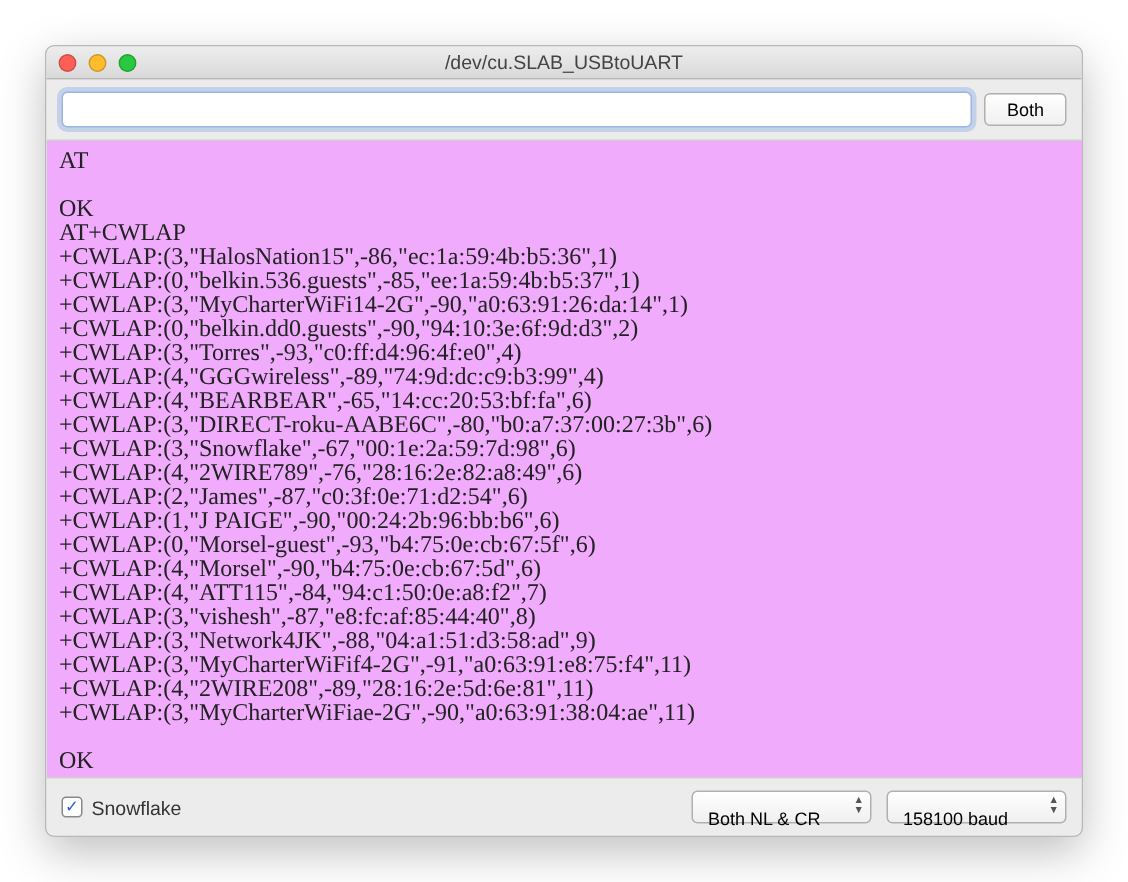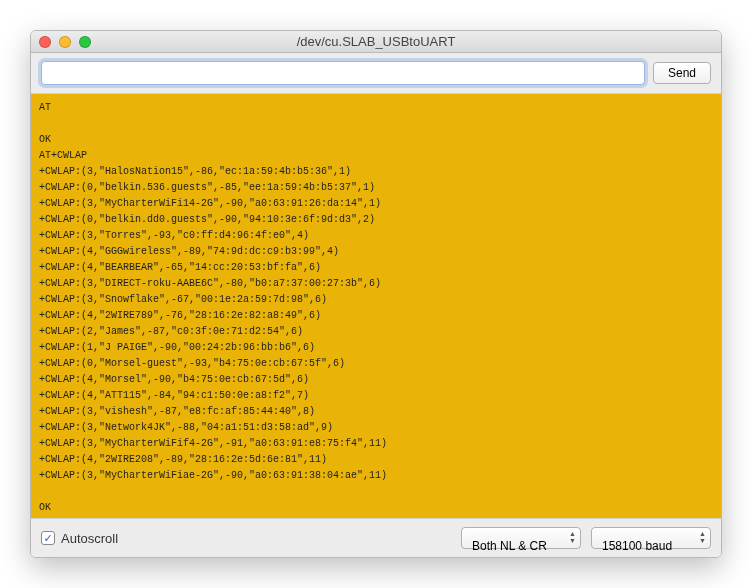--- a/index.html
+++ b/index.html
@@ -74,26 +74,26 @@
     font-size: 12px;
     border: 1px solid #b0b0b0;
     border-radius: 4px;
     background: linear-gradient(#ffffff,#f0f0f0);
     cursor: pointer;
   }
   .console {
     flex: 1;
     overflow: auto;
     padding: 6px 8px;
-    font-family: Liberation Mono, monospace;
-    font-size: 10px;
+    font-family: Liberation Serif, serif;
+    font-size: 16px;
     line-height: 16px;
     color: #222;
     white-space: pre-wrap;
-    background: #eab308;
+    background: #f0abfc;
   }
   .bottombar {
     display: flex;
     align-items: center;
     gap: 10px;
     padding: 8px 10px;
     background: #ececec;
     border-top: 1px solid #d0d0d0;
   }
   .checkbox-wrap {
@@ -150,21 +150,21 @@
     <div class="traffic">
       <div class="dot close"></div>
       <div class="dot min"></div>
       <div class="dot zoom"></div>
     </div>
     <div class="title">/dev/cu.SLAB_USBtoUART</div>
   </div>
 
   <div class="toolbar">
     <input class="text-input" type="text" value="" style="">
-    <button class="btn">Send</button>
+    <button class="btn">Both</button>
   </div>
 
   <div class="console" id="console">AT
 
 OK
 AT+CWLAP
 +CWLAP:(3,"HalosNation15",-86,"ec:1a:59:4b:b5:36",1)
 +CWLAP:(0,"belkin.536.guests",-85,"ee:1a:59:4b:b5:37",1)
 +CWLAP:(3,"MyCharterWiFi14-2G",-90,"a0:63:91:26:da:14",1)
 +CWLAP:(0,"belkin.dd0.guests",-90,"94:10:3e:6f:9d:d3",2)
@@ -183,21 +183,21 @@
 +CWLAP:(3,"Network4JK",-88,"04:a1:51:d3:58:ad",9)
 +CWLAP:(3,"MyCharterWiFif4-2G",-91,"a0:63:91:e8:75:f4",11)
 +CWLAP:(4,"2WIRE208",-89,"28:16:2e:5d:6e:81",11)
 +CWLAP:(3,"MyCharterWiFiae-2G",-90,"a0:63:91:38:04:ae",11)
 
 OK</div>
 
   <div class="bottombar">
     <label class="checkbox-wrap">
       <span class="checkbox" id="autoscroll-box">✓</span>
-      <span>Autoscroll</span>
+      <span>Snowflake</span>
     </label>
     <div class="spacer"></div>
     <div class="select">
       <span>Both NL &amp; CR</span>
       <span class="chevs">
           <span>▲</span>
           <span>▼</span>
         </span>
     </div>
     <div class="select">

